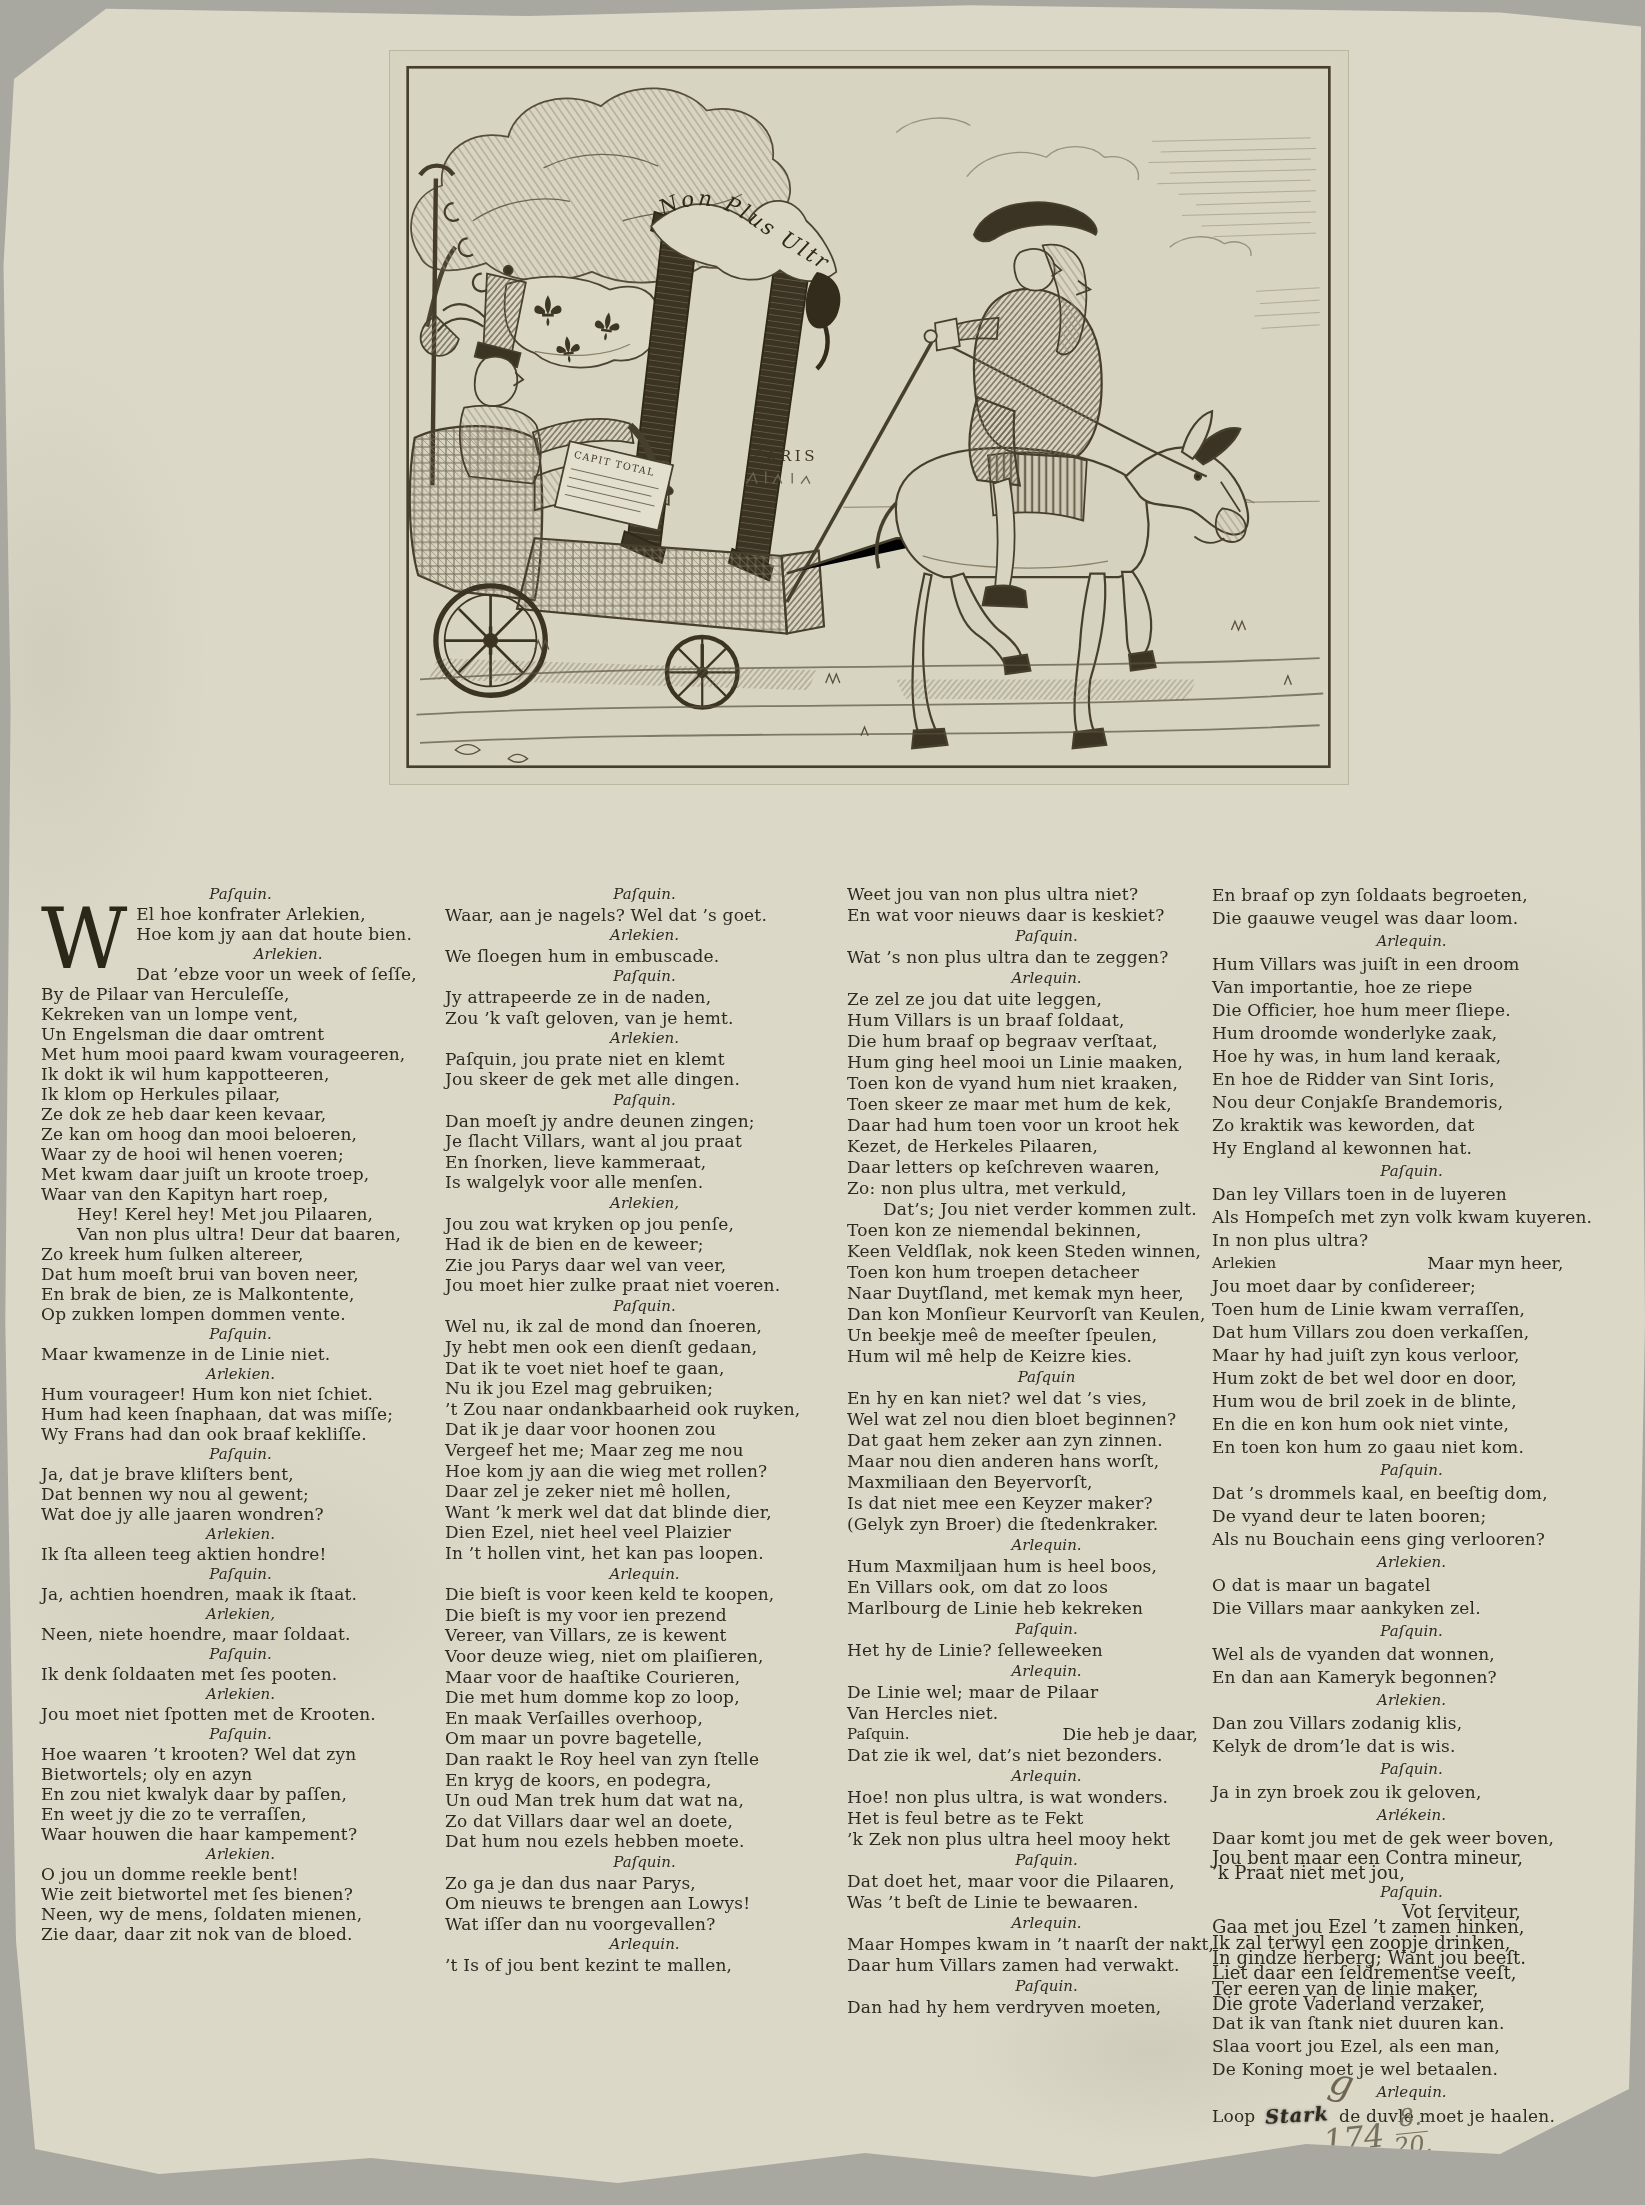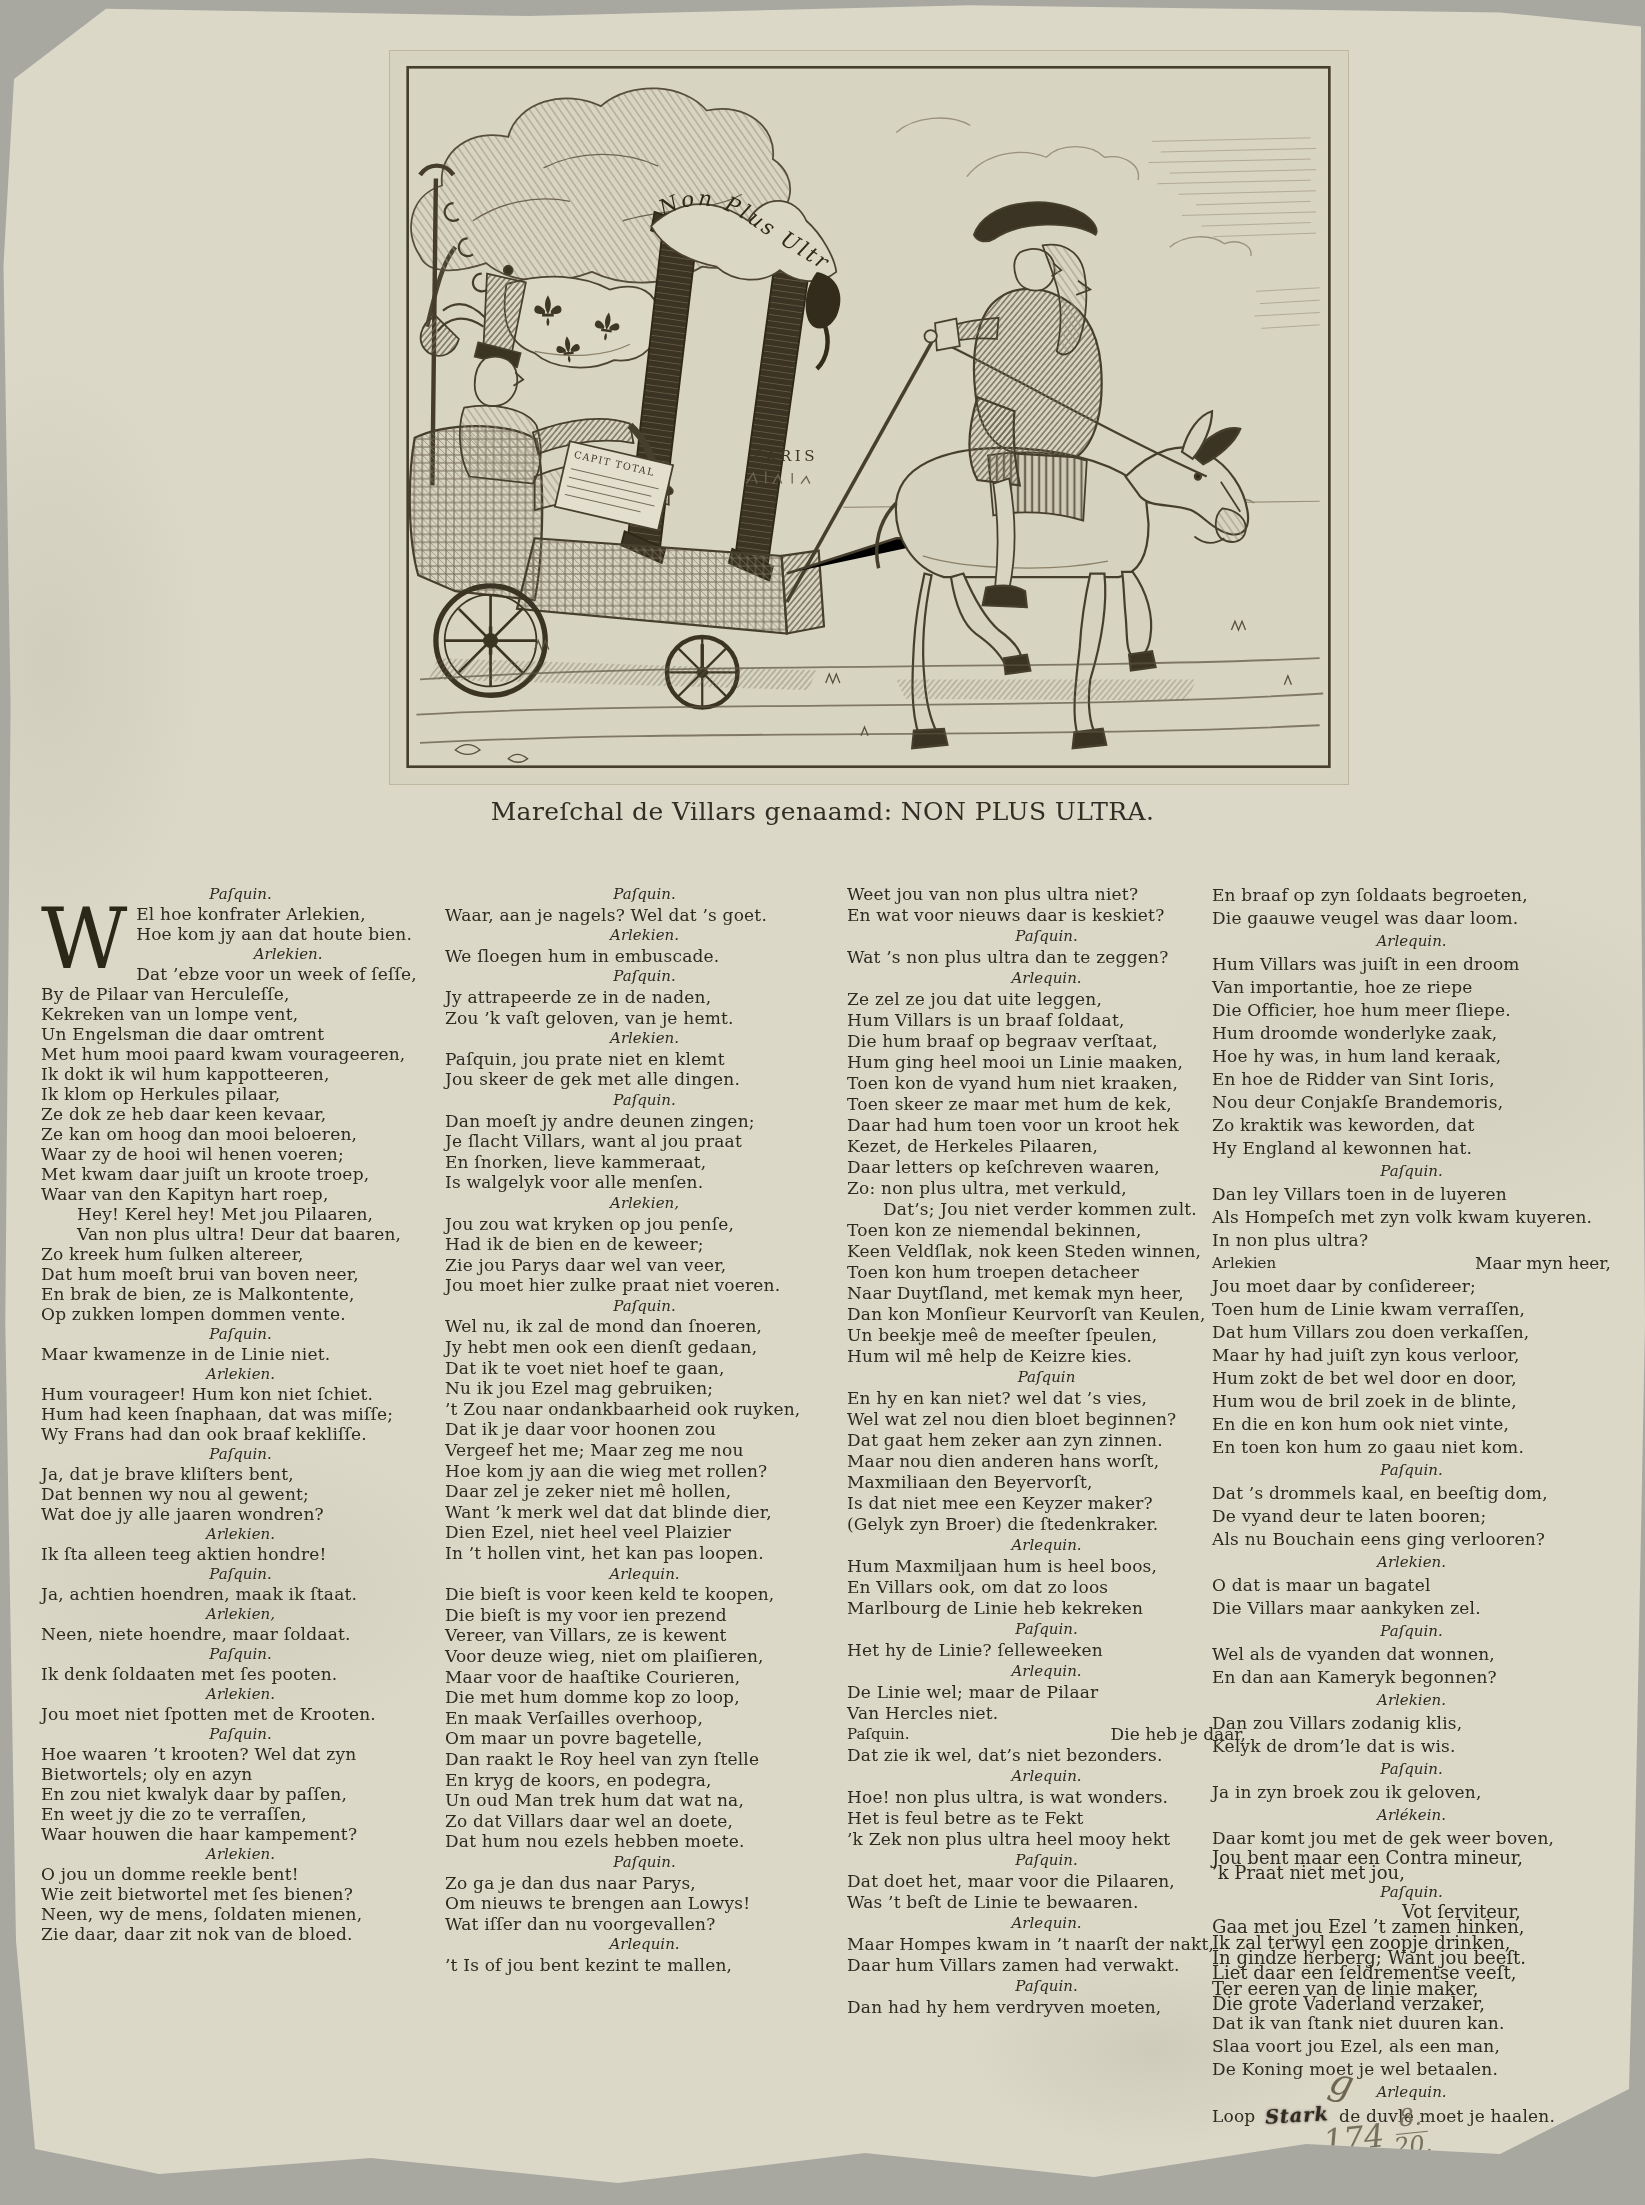--- a/index.html
+++ b/index.html
@@ -28,21 +28,21 @@
   .col[data-col="1"]{left:445px;line-height:20.6px;}
   .col[data-col="2"]{left:847px;line-height:21px;}
   .col[data-col="3"]{left:1212px;line-height:23px;}
   .sp{font-style:italic;text-align:center;font-size:15px;}
   .l{text-align:left;letter-spacing:0.2px;white-space:nowrap;}
   .l.i{margin-left:36px;}
   .ls{font-size:18px;line-height:15.4px;white-space:nowrap;}
   .ls.ind{padding-left:190px;}
   .sl{display:flex;}
   .sl .s{font-size:15px;flex:0 0 42%;}
-  .sl .tx{flex:1;text-align:right;}
+  .sl .tx{flex:1;text-align:center;}
   .cap{float:left;font-size:84px;line-height:.76;height:60px;padding:3.5px 8.8px 0 0;
        color:#2b2719;}
   .hww{display:inline-block;font-style:italic;font-weight:bold;font-size:19.4px;
        color:#2f2920;letter-spacing:0.9px;transform:rotate(-3deg);margin:0 4.4px;
        text-shadow:0 0 2.6px rgba(47,41,32,.75);}
   .hw-bottom{position:absolute;left:1323px;top:2109px;color:#77705d;
        font-style:italic;font-size:32px;transform:rotate(-6deg);display:flex;
        align-items:center;gap:8.8px;}
   .hw-bottom .fr{display:inline-flex;flex-direction:column;align-items:center;
        font-size:24px;line-height:1.05;}
@@ -252,21 +252,20 @@
           <path d="M150,666 l4,-10 l4,10 l4,-10 l4,10 M480,704 l4,-10 l4,10 l4,-10 l4,10 M940,644 l4,-10 l4,10 l4,-10 l4,10 M1000,706 l4,-10 l4,10 M520,764 l4,-10 l4,10" stroke-width="1.5"></path>
           <path d="M60,780 q14,-12 28,0 q-14,10 -28,0 Z M120,790 q10,-10 22,0 q-10,8 -22,0 Z" stroke-width="1.5"></path>
         </g>
 
         <rect x="6" y="6" width="1045" height="793" fill="none" stroke="#473f2e" stroke-width="3"></rect>
       </svg>
     </div>
   </div>
 
   <div class="title-block">
-    <div class="t2">Mareſchal de Villars genaamd: NON PLUS ULTRA.</div>
   </div>
 
   <div class="col" data-col="0">
       <div class="sp">Paſquin.</div>
       <span class="cap">W</span>
       <div class="l">El hoe konfrater Arlekien,</div>
       <div class="l">Hoe kom jy aan dat houte bien.</div>
       <div class="sp">Arlekien.</div>
       <div class="l">Dat ’ebze voor un week of ſeſſe,</div>
       <div class="l">By de Pilaar van Herculeſſe,</div>

